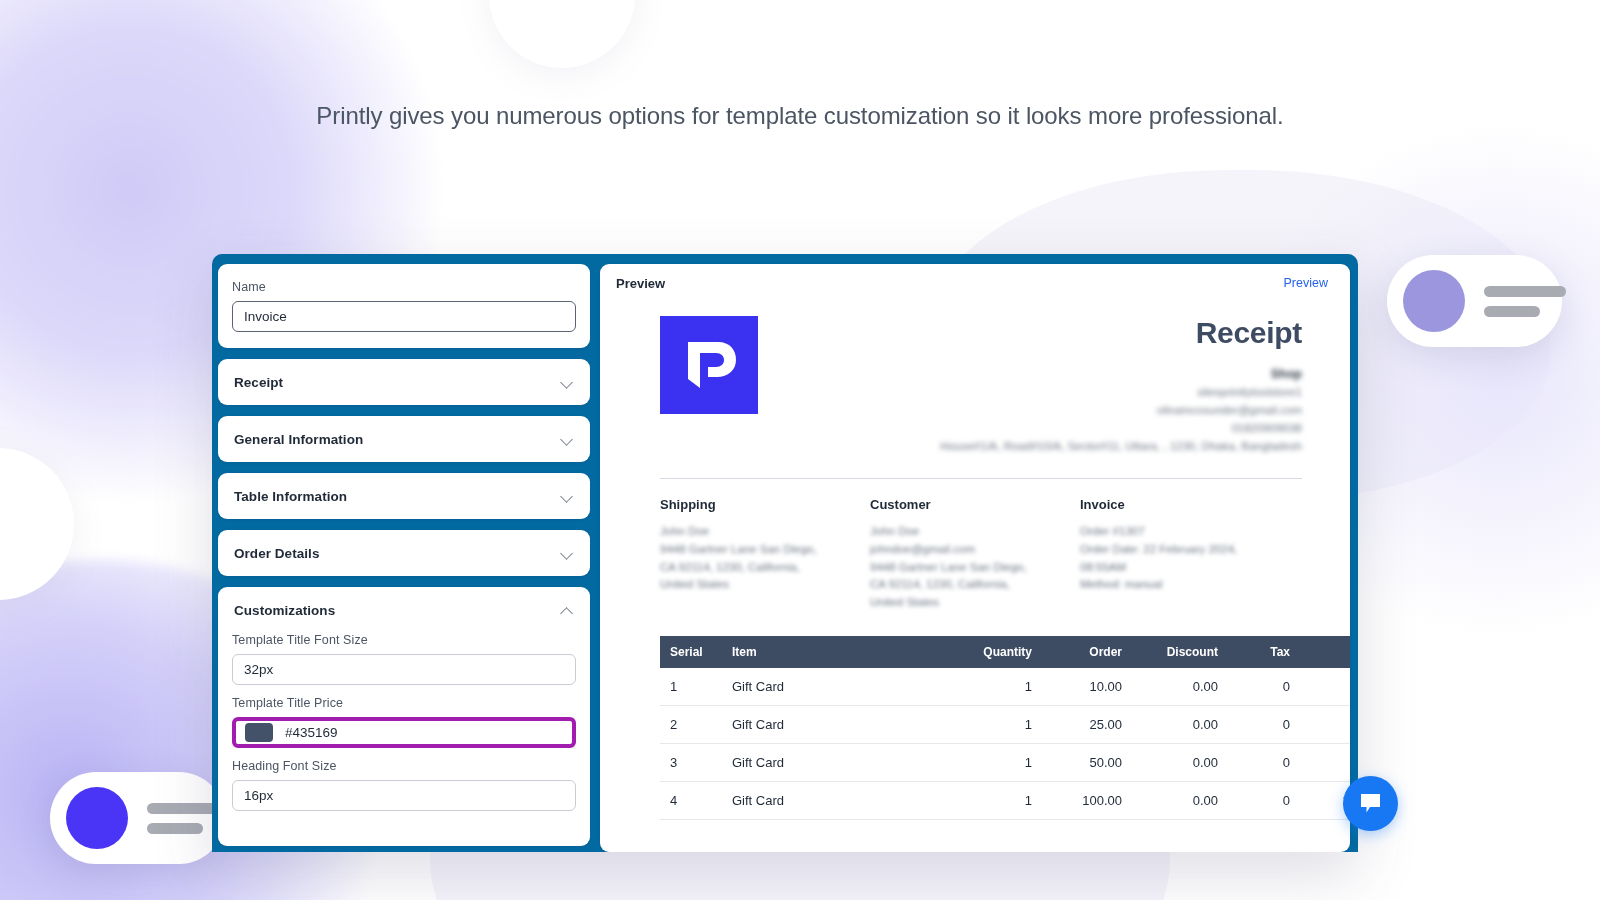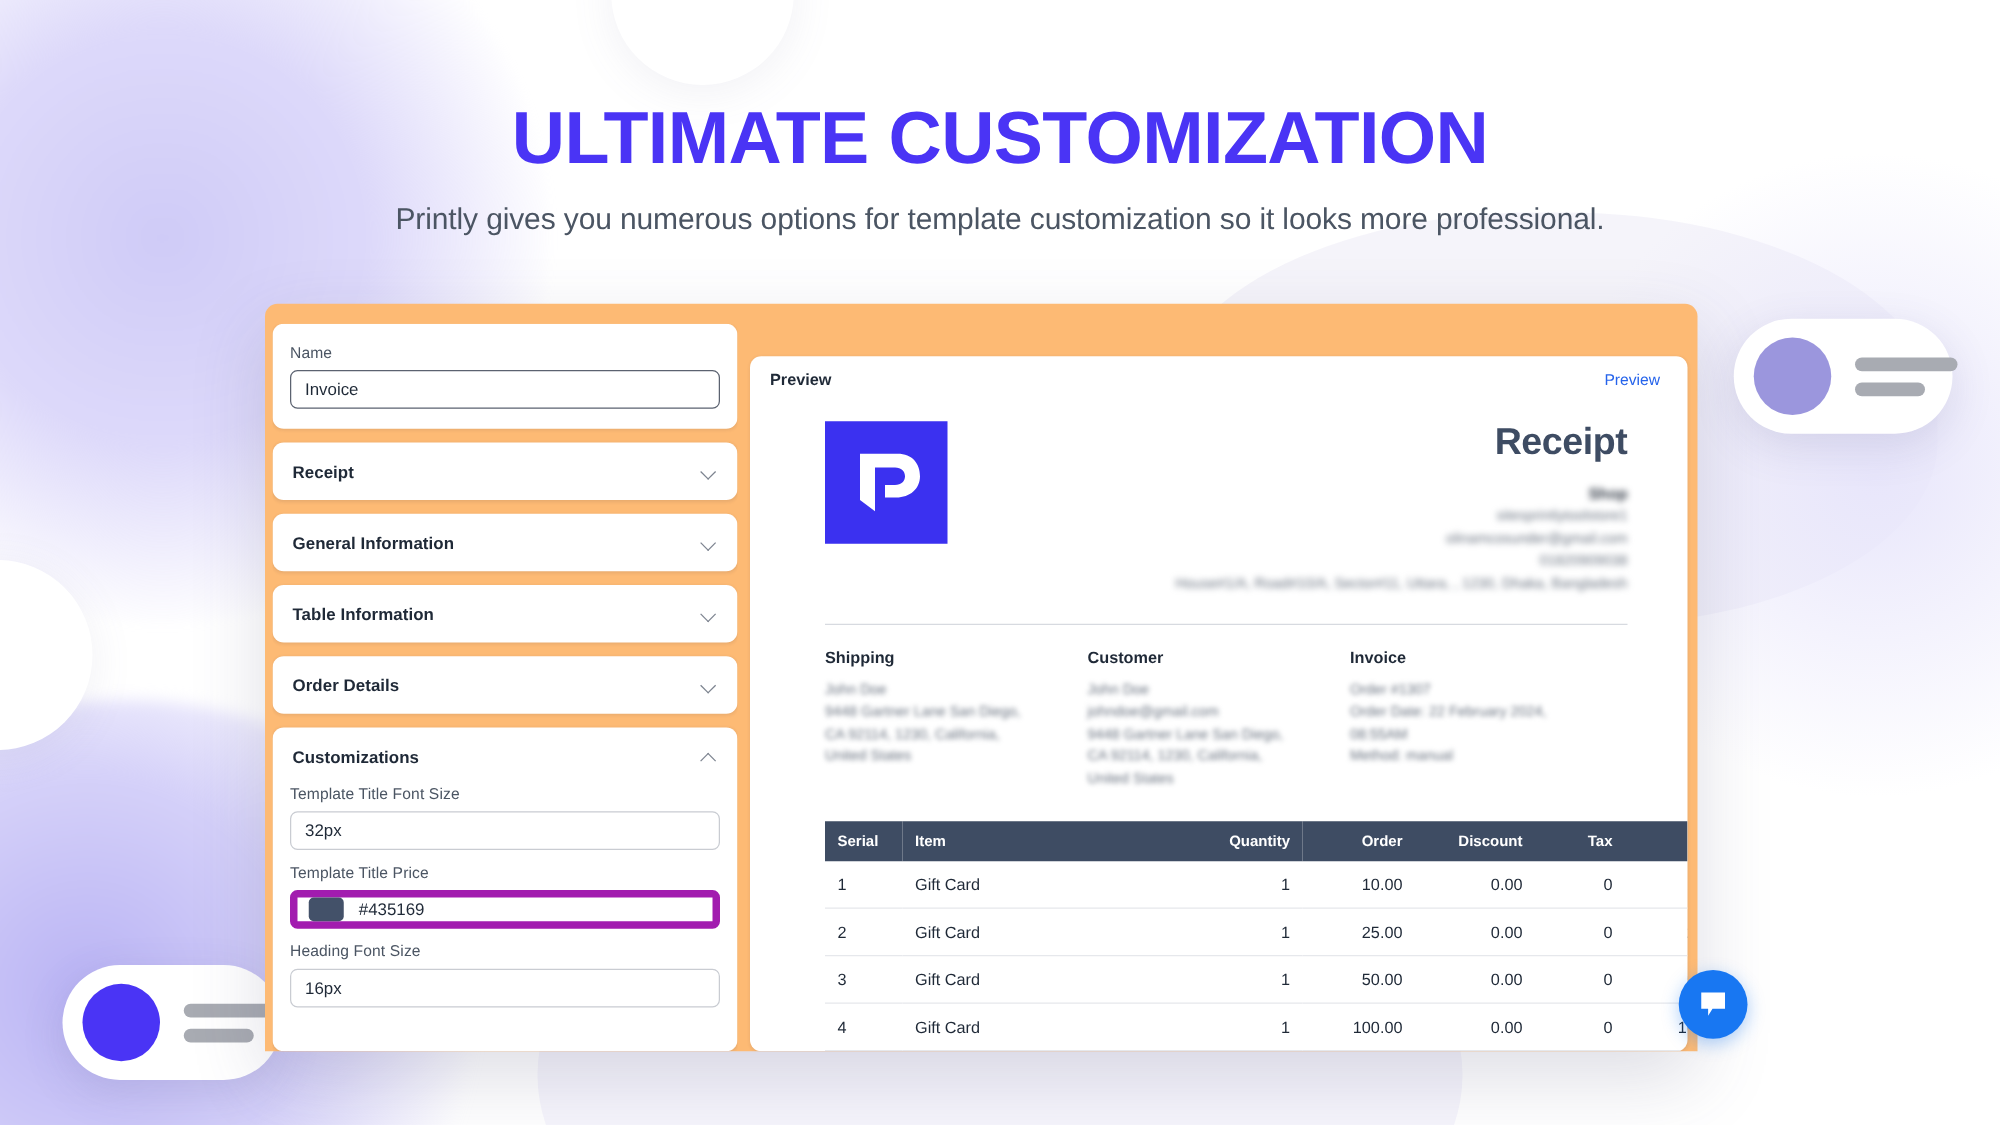--- a/index.html
+++ b/index.html
@@ -90,31 +90,30 @@
     font-size: 24px;
     font-weight: 400;
     color: #4b5563;
     letter-spacing: -0.1px;
     text-align: center;
   }
 
   
   .app-window {
     position: absolute;
-    left: 212px; top: 243px;
+    left: 212px; top: 254px;
     width: 1146px; height: 598px;
-    background: #fdba74;
+    background: #0369a1;
     border-radius: 10px 10px 0 0;
     box-shadow: 0 22px 60px rgba(70,70,110,0.18);
     overflow: hidden;
     z-index: 10;
     display: flex;
     padding: 10px 8px 0 6px;
     gap: 10px;
-    align-items: flex-end;
   }
 
   
   .settings {
     width: 372px;
     flex: 0 0 372px;
     display: flex;
     flex-direction: column;
     gap: 11px;
     overflow: hidden;
@@ -175,21 +174,21 @@
   }
   .chev.up::before { transform: rotate(-135deg); top: 3px; }
 
   .custom-card { padding: 0 0 20px 0; }
   .custom-body { padding: 0 14px 4px 14px; }
   .custom-field { margin-bottom: 11px; }
 
   .color-input {
     width: 100%;
     height: 31px;
-    border: 6px solid #a21caf;
+    border: 4px solid #a21caf;
     border-radius: 6px;
     background: #fff;
     display: flex;
     align-items: center;
     padding: 0 9px;
     gap: 12px;
   }
   .swatch {
     width: 28px; height: 19px;
     border-radius: 4px;
@@ -390,21 +389,20 @@
 
   <div class="bg-blob-mid"></div>
   <div class="bg-blob-bottom"></div>
   <div class="bg-glow-left"></div>
   <div class="bg-glow-bottom-left"></div>
   <div class="bg-glow-right"></div>
   <div class="bg-circle bg-circle-top"></div>
   <div class="bg-circle bg-circle-left"></div>
 
   <div class="hero">
-    <div class="hero-title">ULTIMATE CUSTOMIZATION</div>
     <div class="hero-sub">Printly gives you numerous options for template customization so it looks more professional.</div>
   </div>
 
   <div class="app-window">
 
     <div class="settings">
 
       <div class="card name-card">
         <div class="field-label">Name</div>
         <input class="text-input" readonly="" value="Invoice" style="">

